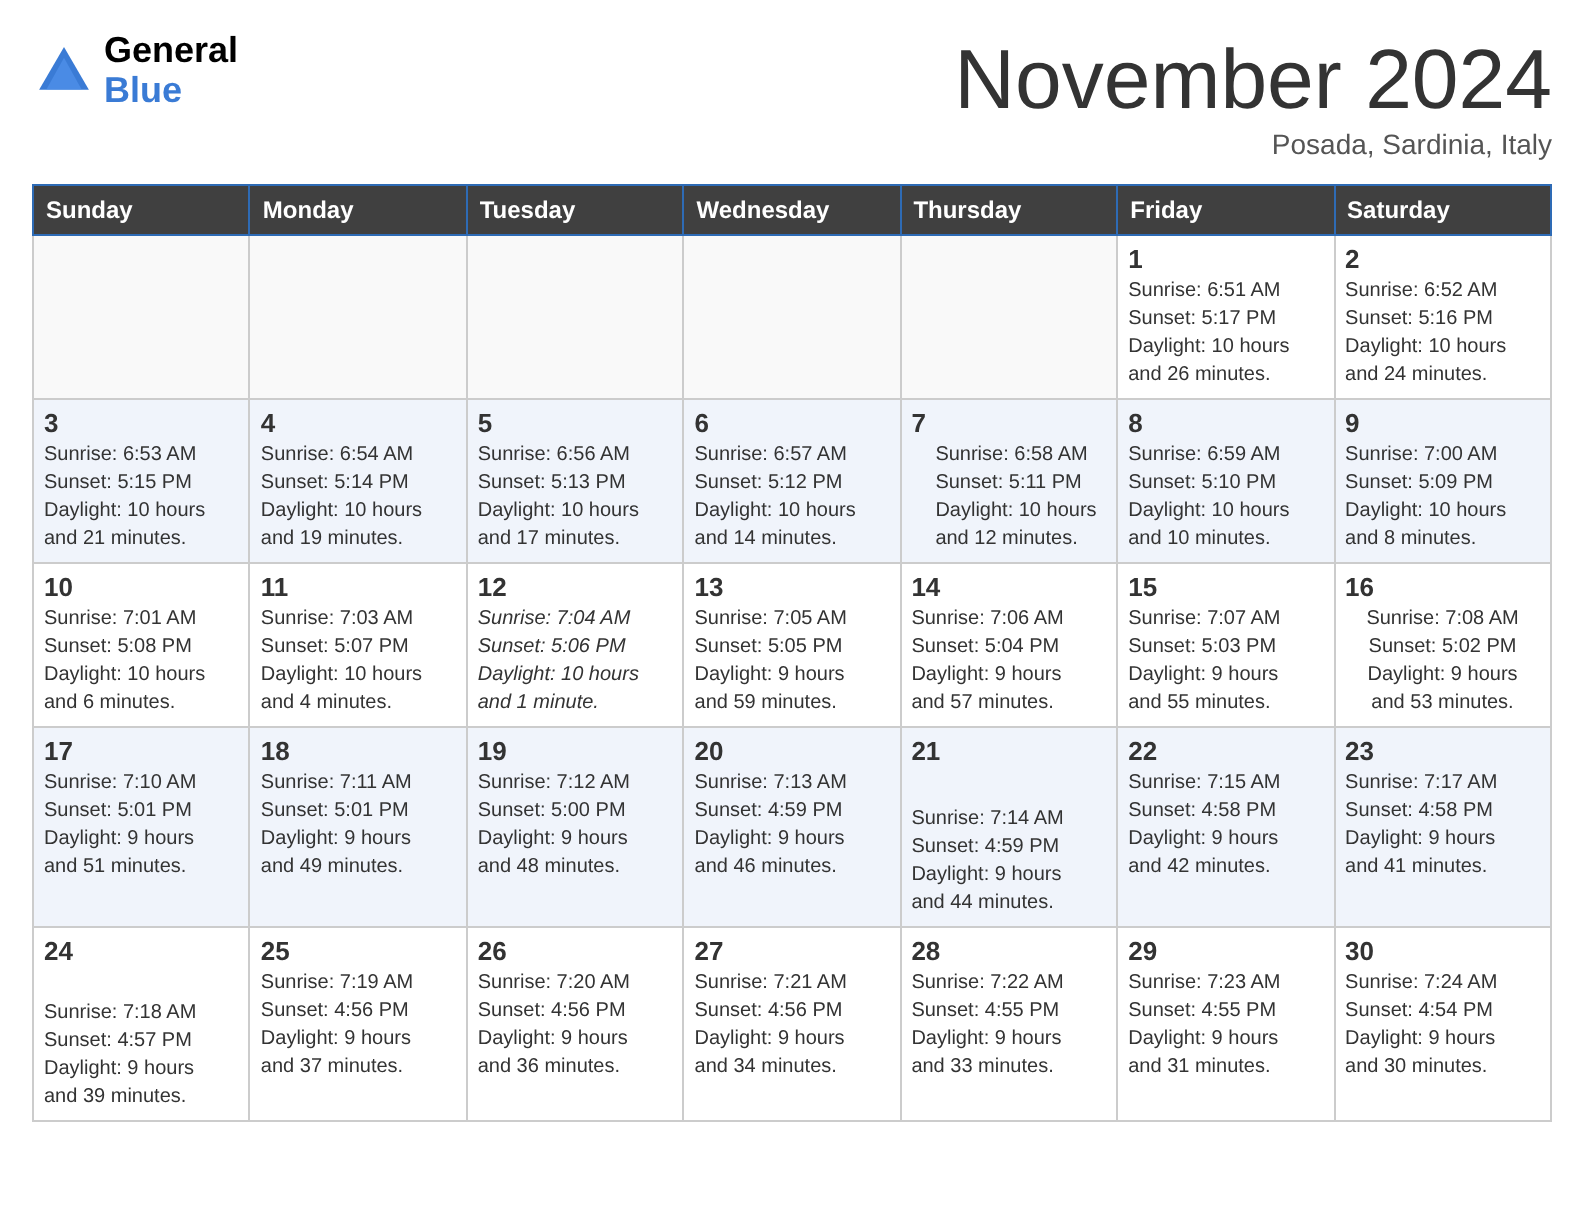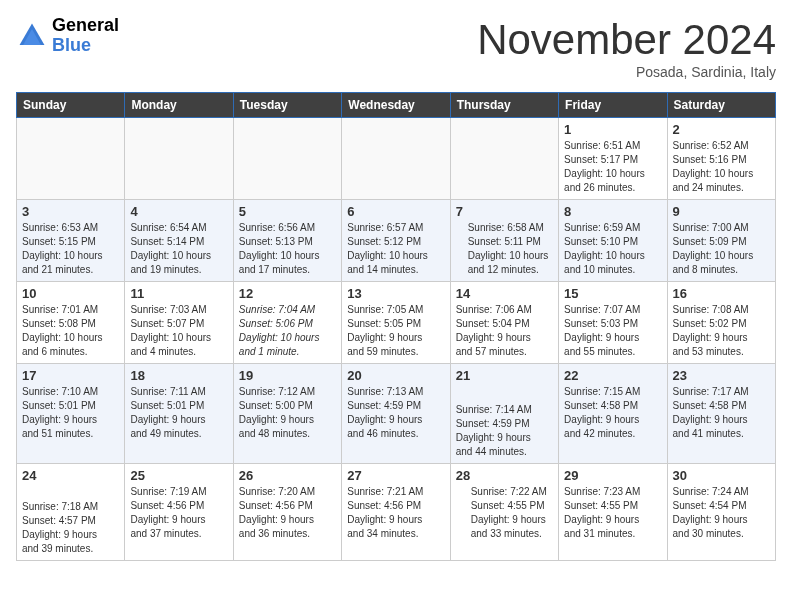--- a/index.html
+++ b/index.html
@@ -225,21 +225,21 @@
         </td>
         <td>
           <div class="day-number">15</div>
           <div class="day-info" style="white-space: pre-line;">Sunrise: 7:07 AM
 Sunset: 5:03 PM
 Daylight: 9 hours
 and 55 minutes.</div>
         </td>
         <td>
           <div class="day-number">16</div>
-          <div class="day-info" style="white-space: pre-line;">Sunrise: 7:08 AM
+          <div class="day-info" style="white-space: pre-line; text-align: center;">Sunrise: 7:08 AM
 Sunset: 5:02 PM
 Daylight: 9 hours
 and 53 minutes.</div>
         </td>
       </tr>
       <tr class="row-alt">
         <td>
           <div class="day-number">17</div>
           <div class="day-info" style="white-space: pre-line;">Sunrise: 7:10 AM
 Sunset: 5:01 PM
@@ -313,21 +313,21 @@
         </td>
         <td>
           <div class="day-number">27</div>
           <div class="day-info" style="white-space: pre-line;">Sunrise: 7:21 AM
 Sunset: 4:56 PM
 Daylight: 9 hours
 and 34 minutes.</div>
         </td>
         <td>
           <div class="day-number">28</div>
-          <div class="day-info" style="white-space: pre-line; margin-left: 15px;">Sunrise: 7:22 AM
+          <div class="day-info" style="white-space: pre-line;">Sunrise: 7:22 AM
 Sunset: 4:55 PM
 Daylight: 9 hours
 and 33 minutes.</div>
         </td>
         <td>
           <div class="day-number">29</div>
           <div class="day-info" style="white-space: pre-line;">Sunrise: 7:23 AM
 Sunset: 4:55 PM
 Daylight: 9 hours
 and 31 minutes.</div>

